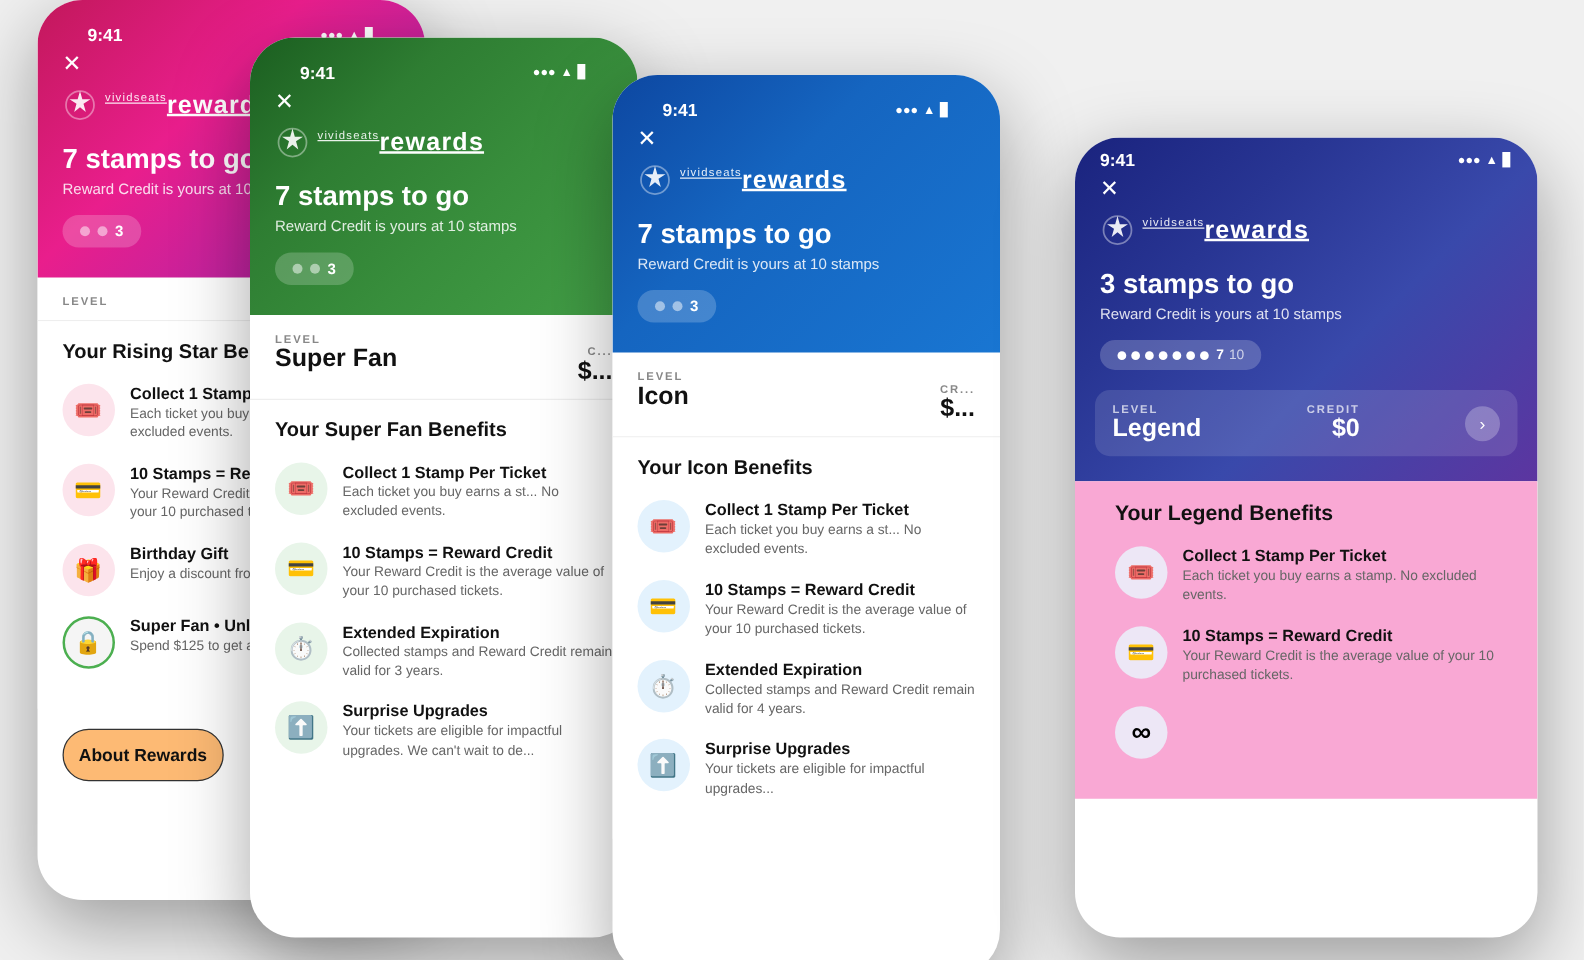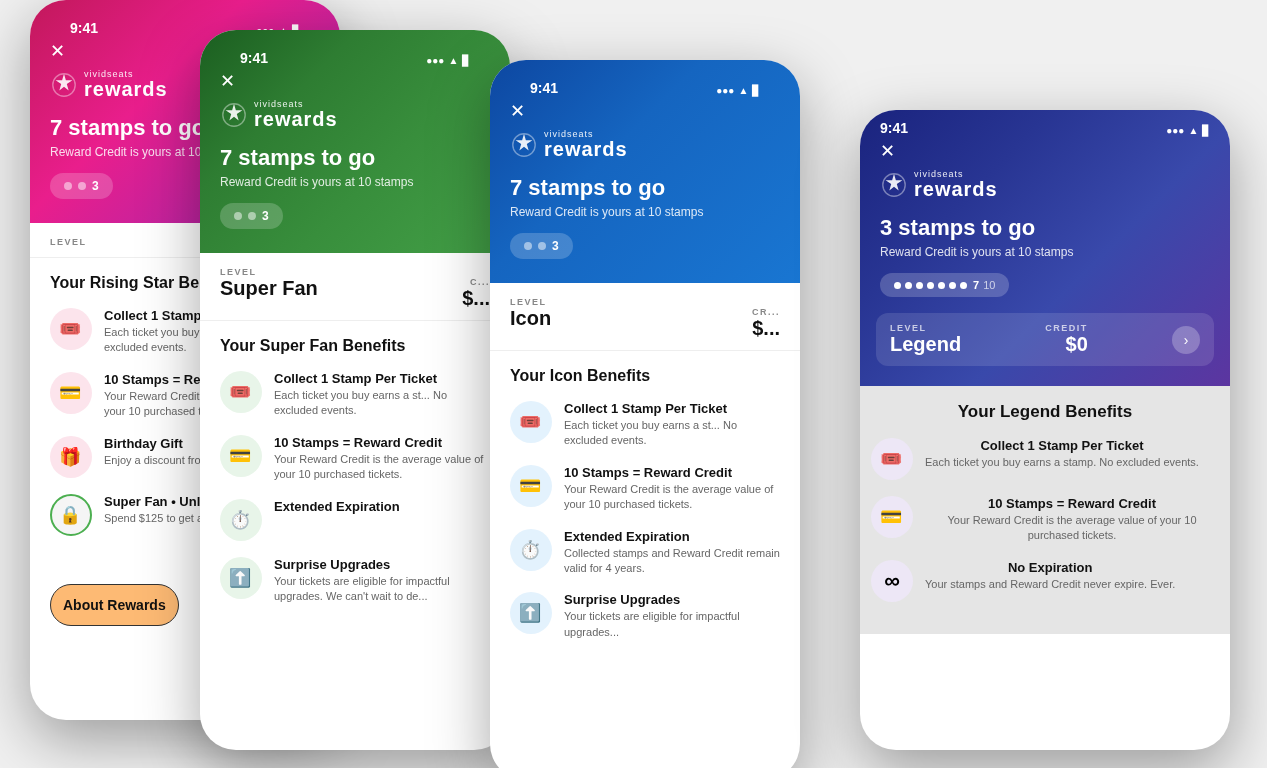--- a/index.html
+++ b/index.html
@@ -56,21 +56,21 @@
       top: 110px;
       left: 860px;
       background: #fff;
       z-index: 4;
       border-radius: 36px;
     }
 
     .status-bar {
       display: flex;
       justify-content: space-between;
-      align-items: flex-end;
+      align-items: center;
       padding: 8px 20px 4px;
       font-size: 12px;
       font-weight: 600;
     }
 
     .status-bar .time { font-size: 14px; font-weight: 700; }
     .status-icons { display: flex; gap: 4px; align-items: center; font-size: 10px; }
 
     
     .header-gradient {
@@ -104,22 +104,23 @@
       margin-bottom: 16px;
     }
 
     .brand-logo .logo-icon {
       width: 28px;
       height: 28px;
     }
 
     .brand-logo .brand-text {
       display: flex;
-      flex-direction: column;
+      flex-direction: row;
       line-height: 1;
+      text-decoration: underline;
     }
 
     .brand-logo .vivid { font-size: 9px; font-weight: 400; opacity: 0.9; letter-spacing: 1px; }
     .brand-logo .rewards-word { font-size: 20px; font-weight: 700; letter-spacing: 1px; }
 
     .stamps-title {
       color: white;
       font-size: 22px;
       font-weight: 800;
       margin-bottom: 4px;
@@ -306,23 +307,22 @@
 
     .phone4 .status-bar { color: white; }
     .phone4 .status-bar .time { color: white; }
 
     .phone4-header {
       background: linear-gradient(135deg, #1a237e 0%, #283593 30%, #3949ab 60%, #5c35a0 100%);
       padding: 0 0 20px;
     }
 
     .phone4-body {
-      background: #e5e5e5;
-      padding: 16px 11px;
-      text-align: center;
+      background: #f9a8d4;
+      padding: 16px 32px;
     }
 
     .phone4-benefits-title {
       font-size: 17px;
       font-weight: 800;
       color: #111;
       margin-bottom: 16px;
     }
   </style>
 </head>
@@ -458,20 +458,21 @@
       <div class="benefit-text">
         <div class="benefit-name">10 Stamps = Reward Credit</div>
         <div class="benefit-desc">Your Reward Credit is the average value of your 10 purchased tickets.</div>
       </div>
     </div>
 
     <div class="benefit-item">
       <div class="benefit-icon-circle green">⏱️</div>
       <div class="benefit-text">
         <div class="benefit-name">Extended Expiration</div>
+        <div class="benefit-desc">Collected stamps and Reward Credit remain valid for 3 years.</div>
       </div>
     </div>
 
     <div class="benefit-item">
       <div class="benefit-icon-circle green">⬆️</div>
       <div class="benefit-text">
         <div class="benefit-name">Surprise Upgrades</div>
         <div class="benefit-desc">Your tickets are eligible for impactful upgrades. We can't wait to de...</div>
       </div>
     </div>
@@ -622,19 +623,15 @@
     <div class="benefit-item">
       <div class="benefit-icon-circle purple">💳</div>
       <div class="benefit-text">
         <div class="benefit-name">10 Stamps = Reward Credit</div>
         <div class="benefit-desc">Your Reward Credit is the average value of your 10 purchased tickets.</div>
       </div>
     </div>
 
     <div class="benefit-item">
       <div class="benefit-icon-circle purple" style="font-size:22px; font-weight:700;">∞</div>
-      <div class="benefit-text">
-        <div class="benefit-name">No Expiration</div>
-        <div class="benefit-desc">Your stamps and Reward Credit never expire. Ever.</div>
-      </div>
     </div>
   </div>
 </div>
 
 </body></html>

